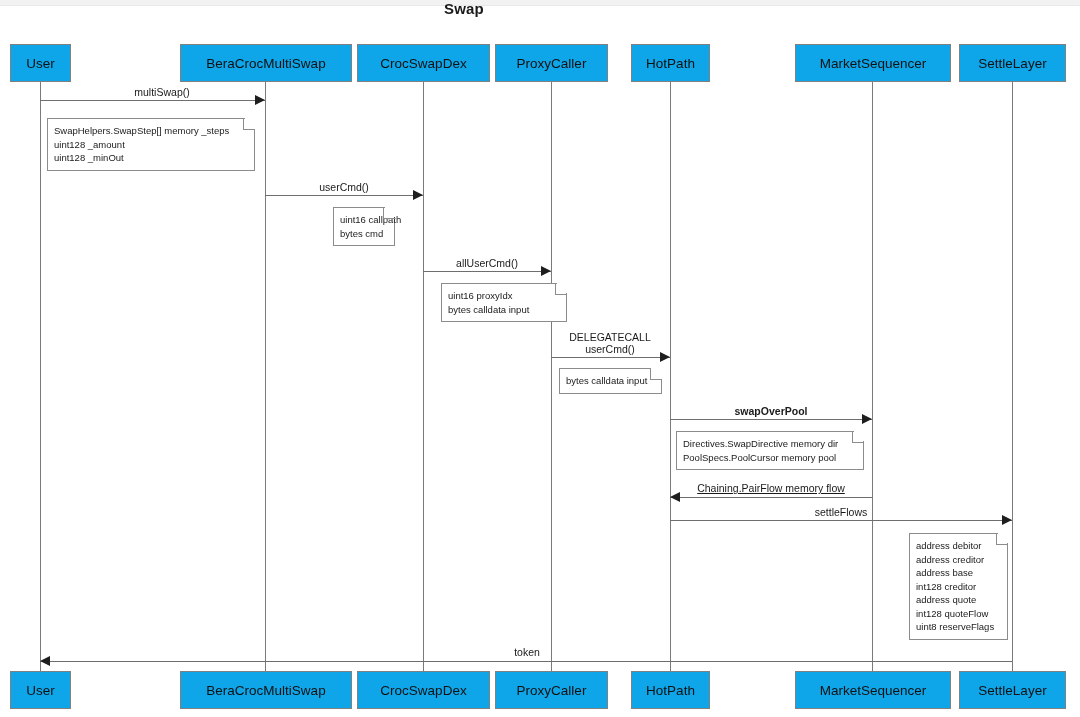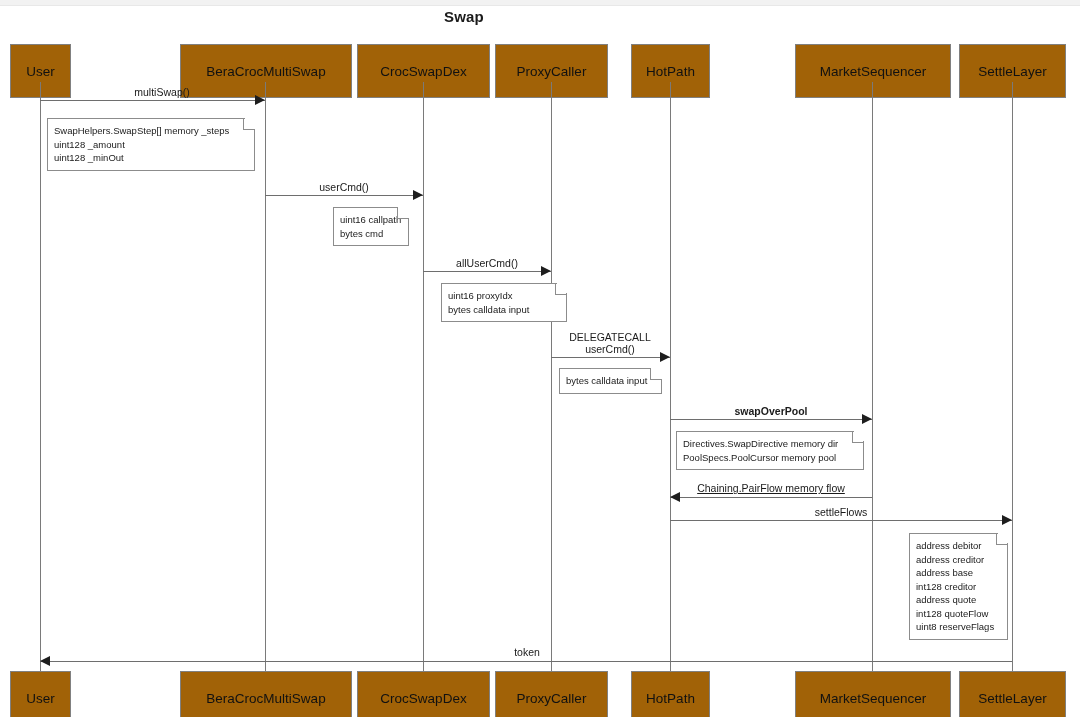--- a/index.html
+++ b/index.html
@@ -21,41 +21,41 @@
     background: #f2f2f2;
     border-bottom: 1px solid #e8e8e8;
   }
   #canvas {
     position: absolute;
     left: 0; top: 0;
     width: 1080px; height: 717px;
   }
   #title {
     position: absolute;
-    top: 8px;
+    top: 0;
     left: 0;
     width: 928px;
     text-align: center;
     font-size: 15px;
     font-weight: bold;
     color: #1a1a1a;
     letter-spacing: 0.2px;
   }
   
   .pbox {
     position: absolute;
     box-sizing: border-box;
     border: 1.4px solid #808080;
-    background: #a16207;
+    background: #0ea5e9;
     display: flex;
     align-items: center;
     justify-content: center;
     font-size: 13.5px;
     color: #111111;
-    height: 54px;
+    height: 38px;
     white-space: nowrap;
   }
   
   .lifeline {
     position: absolute;
     width: 1px;
     background: #7a7a7a;
   }
   
   .msg-line {
@@ -199,21 +199,21 @@
       </div>
     </div>
 
   <div id="notes-layer">
       <div class="note" style="left: 47px; top: 118px; width: 208px;">
         <div class="fold"></div>
         <span class="note-row">SwapHelpers.SwapStep[] memory _steps</span>
         <span class="note-row">uint128 _amount</span>
         <span class="note-row">uint128 _minOut</span>
       </div>
-      <div class="note" style="left: 333px; top: 207px; width: 76px;">
+      <div class="note" style="left: 333px; top: 207px; width: 62px;">
         <div class="fold"></div>
         <span class="note-row">uint16 callpath</span>
         <span class="note-row">bytes cmd</span>
       </div>
       <div class="note" style="left: 441px; top: 283px; width: 126px;">
         <div class="fold"></div>
         <span class="note-row">uint16 proxyIdx</span>
         <span class="note-row">bytes calldata input</span>
       </div>
       <div class="note" style="left: 559px; top: 368px; width: 103px;">

